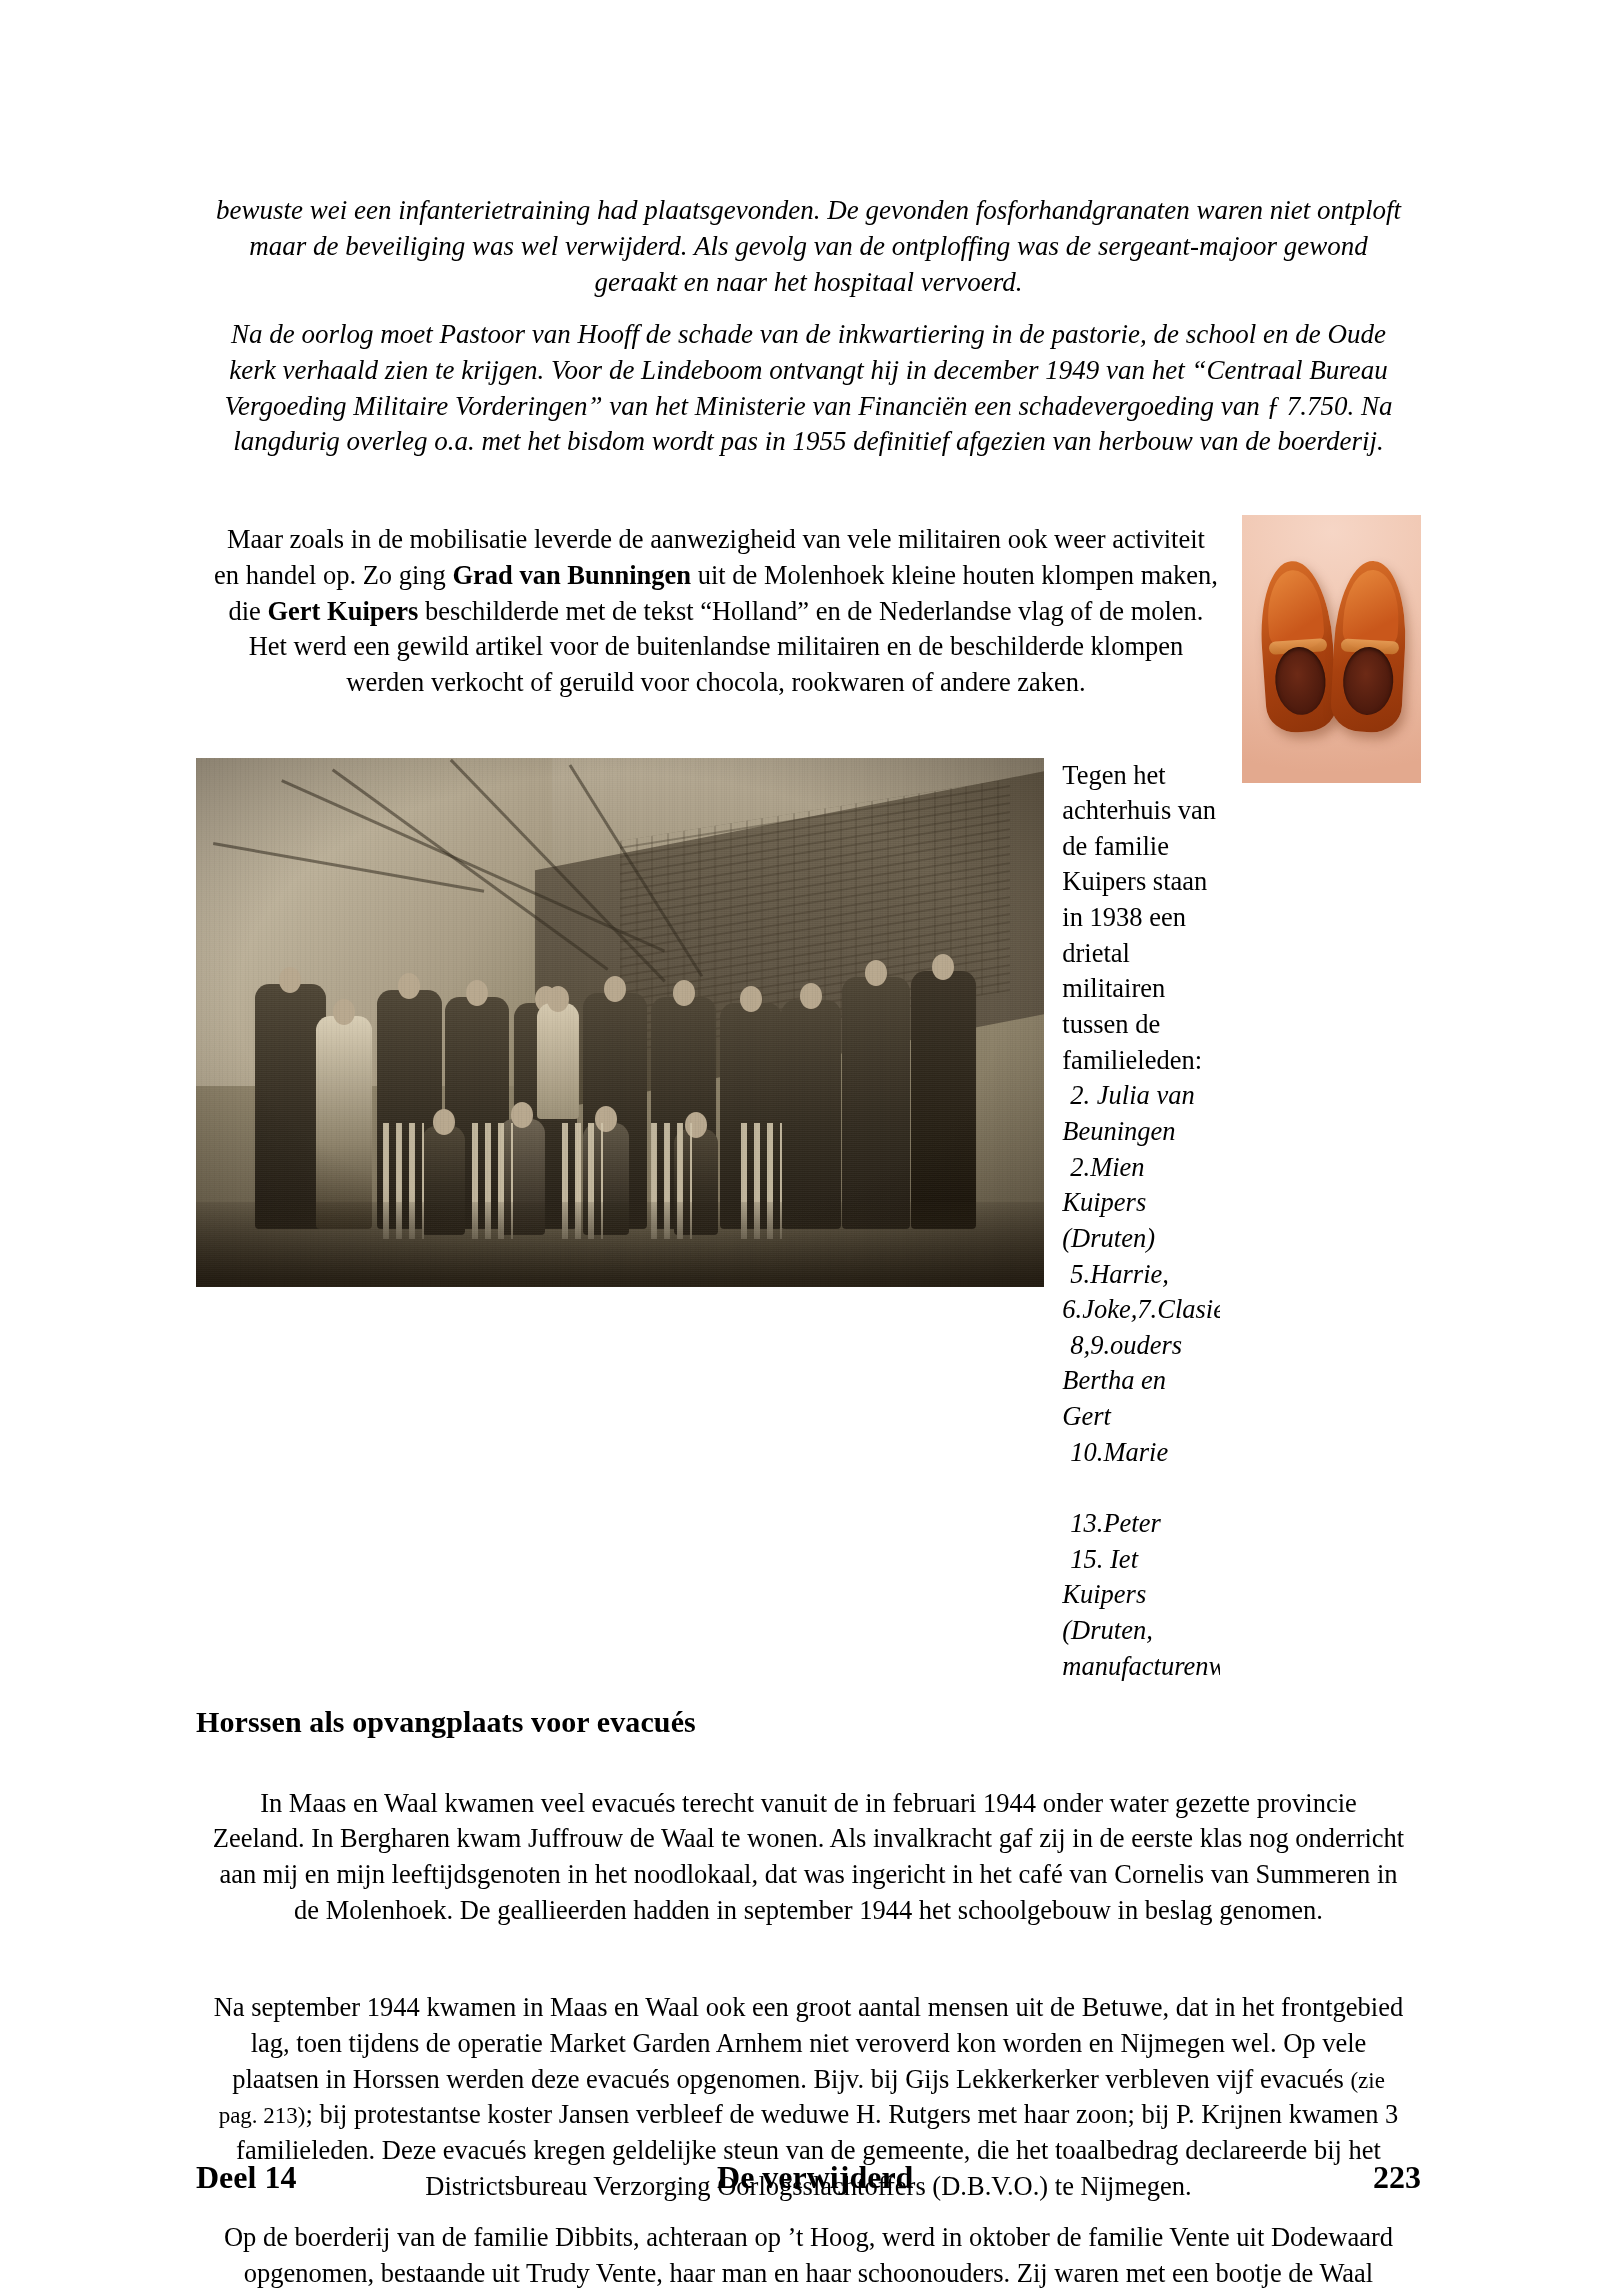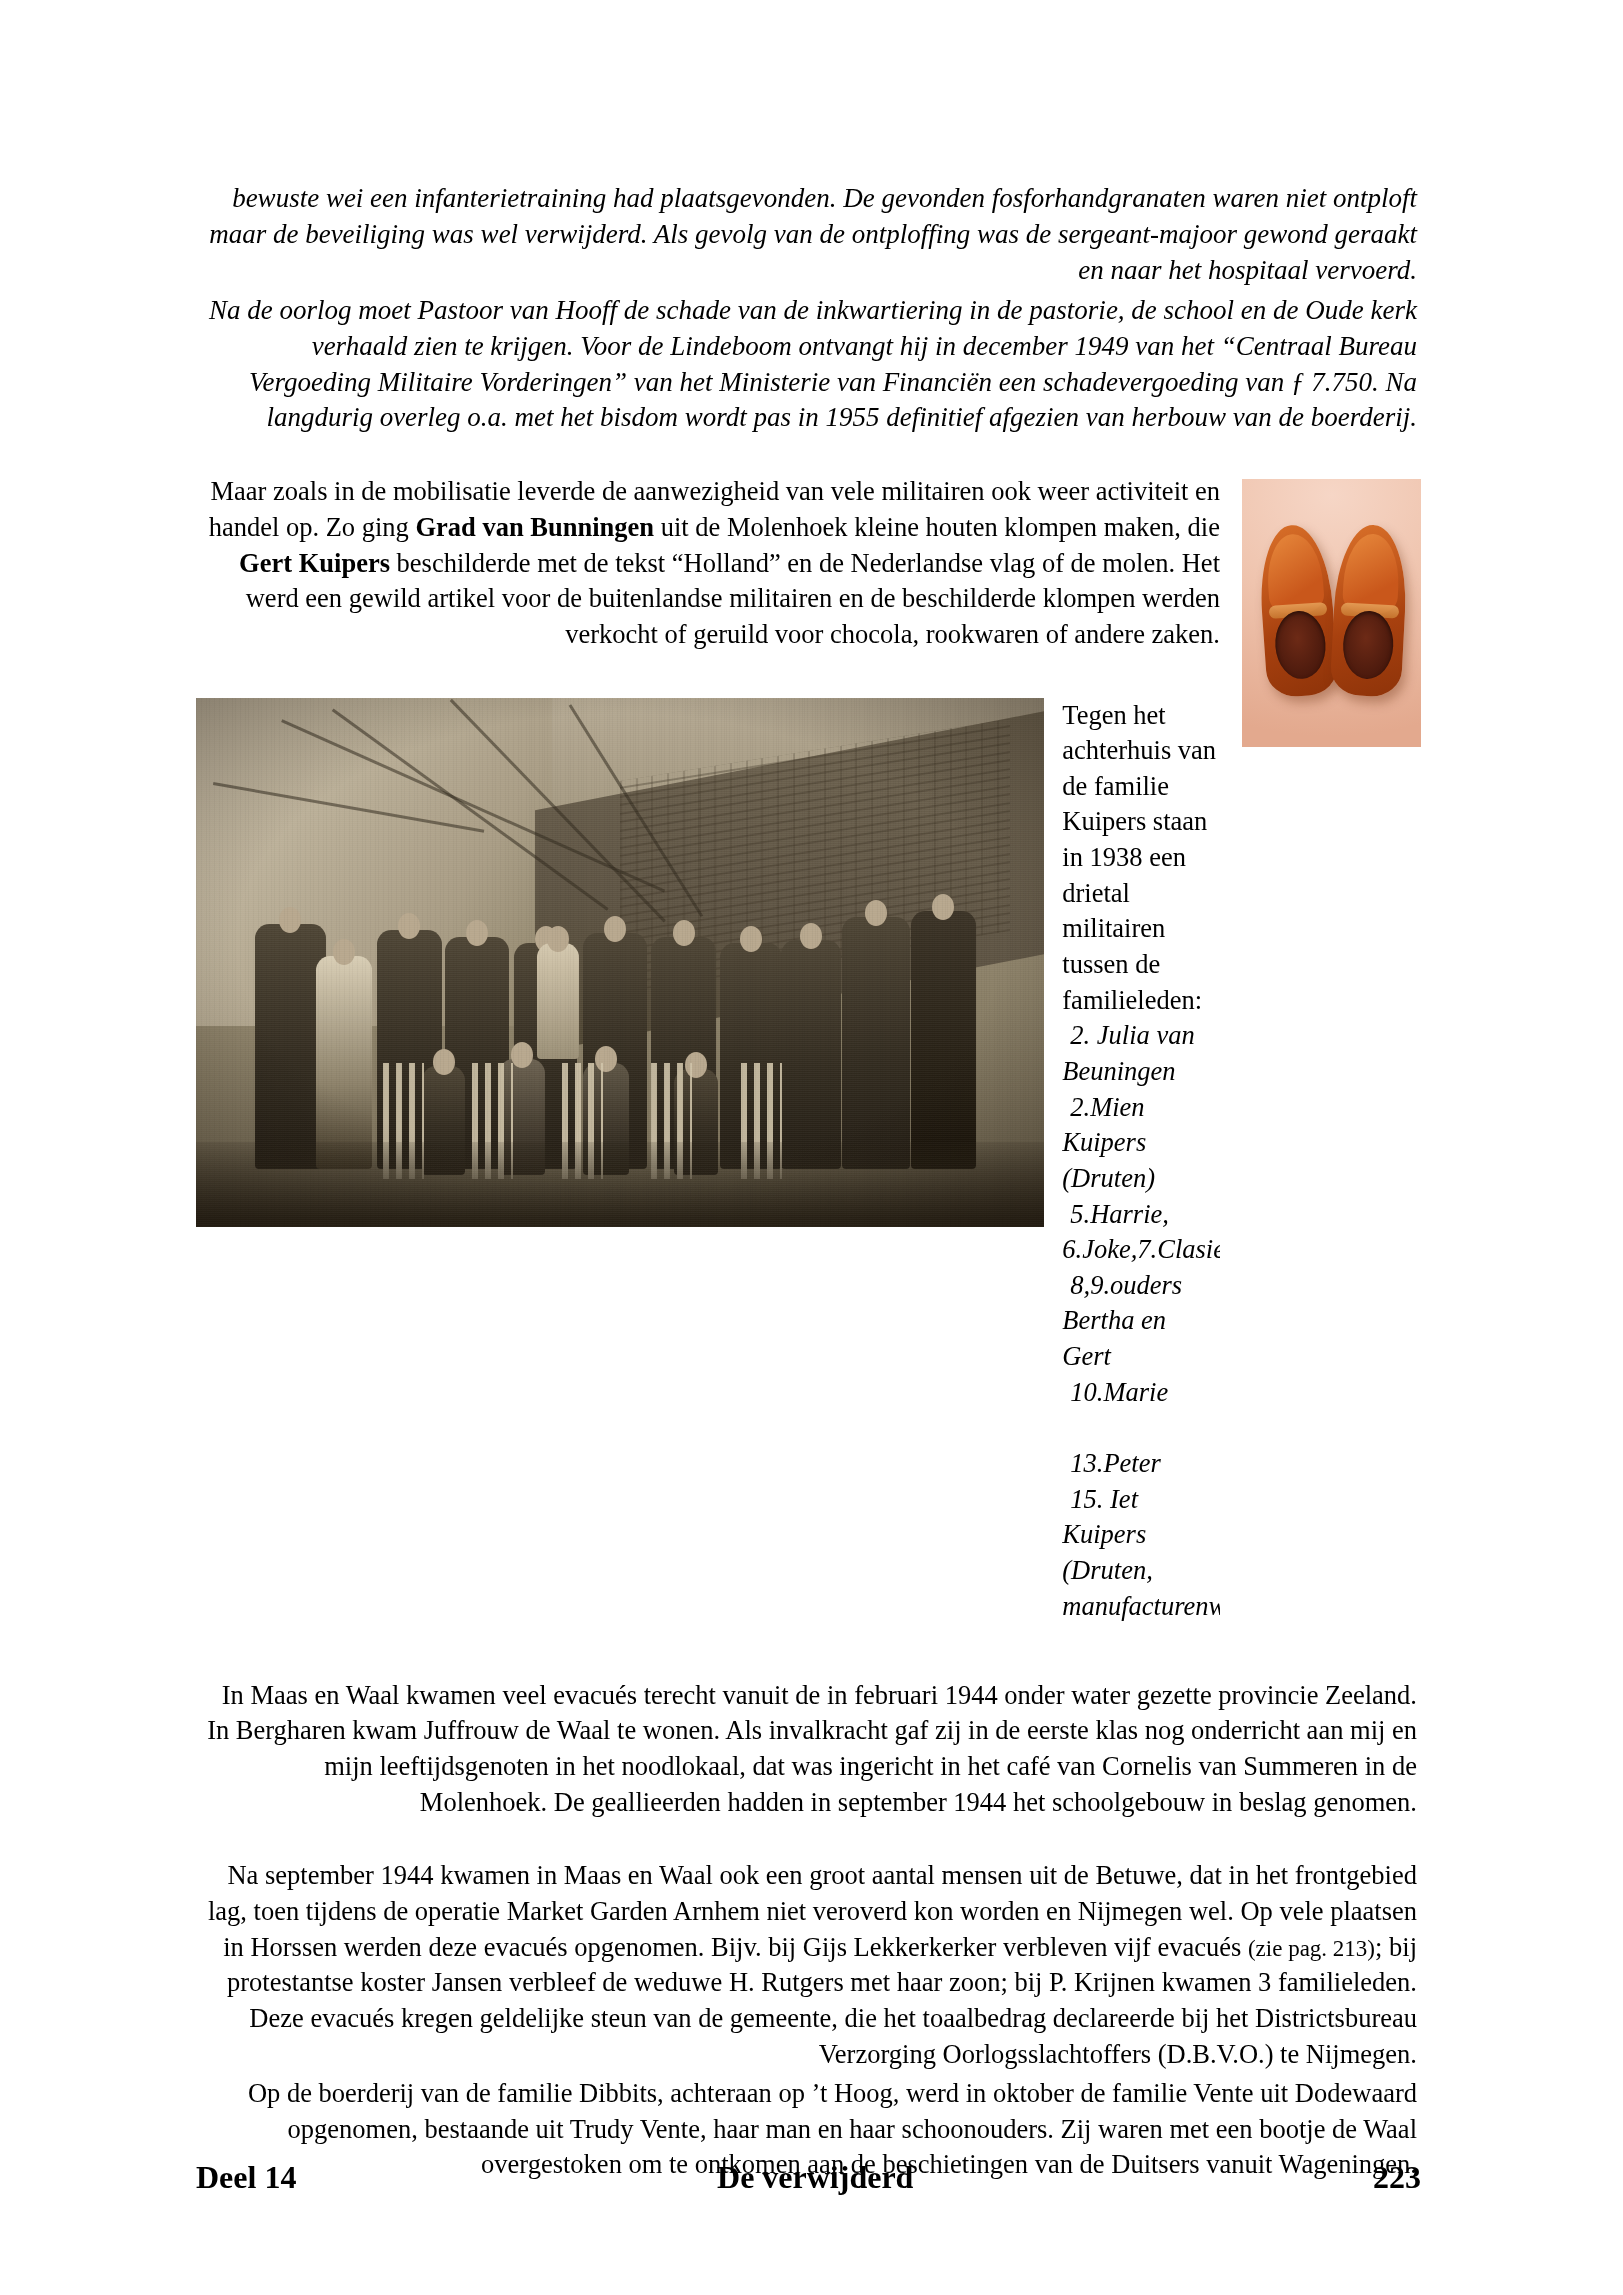--- a/index.html
+++ b/index.html
@@ -21,24 +21,24 @@
   }
   .content {
     position: absolute;
     left: 196px;
     top: 177px;
     width: 1225px;
   }
 
   
   p {
-    margin: 4px;
+    margin: 16px;
     font-size: 26.5px;
     line-height: 1.345;
-    text-align: right;
+    text-align: center;
   }
   .italic-block p {
     font-style: italic;
     font-size: 27px;
     line-height: 1.33;
   }
   .gap-sm { height: 19.6px; }
   .gap-md { height: 30px; }
   .gap-lg { height: 41px; }
 
@@ -341,20 +341,21 @@
         <span class="cap-italic">8,9.ouders Bertha en Gert</span><br>
         <span class="cap-italic">10.Marie</span><br>
         <br>
         <span class="cap-italic">13.Peter</span><br>
         <span class="cap-italic">15. Iet Kuipers (Druten, manufacturenwinkel)</span>
       </div>
     </div>
 
     <div class="gap-sm"></div>
 
+    <h2 class="section-heading">Horssen als opvangplaats voor evacués</h2>
 
     <div class="gap-md"></div>
 
     <p>In Maas en Waal kwamen veel evacués terecht vanuit de in februari 1944 onder water gezette provincie Zeeland. In Bergharen kwam Juffrouw de Waal te wonen. Als invalkracht gaf zij in de eerste klas nog onderricht aan mij en mijn leeftijdsgenoten in het noodlokaal, dat was ingericht in het café van Cornelis van Summeren in de Molenhoek. De geallieerden hadden in september 1944 het schoolgebouw in beslag genomen.</p>
 
     <div class="gap-md"></div>
 
     <p><span>Na september 1944 kwamen in Maas en Waal ook een groot aantal mensen uit de Betuwe, dat in het frontgebied lag, toen tijdens de operatie Market Garden Arnhem niet veroverd kon worden en Nijmegen wel. Op vele plaatsen in Horssen werden deze evacués opgenomen. Bijv. bij Gijs Lekkerkerker verbleven vijf evacués </span><span class="small-note">(zie pag. 213)</span><span>; bij protestantse koster Jansen verbleef de weduwe H. Rutgers met haar zoon; bij P. Krijnen kwamen 3 familieleden. Deze evacués kregen geldelijke steun van de gemeente, die het toaalbedrag declareerde bij het Districtsbureau Verzorging Oorlogsslachtoffers (D.B.V.O.) te Nijmegen.</span></p>
 
     <p>Op de boerderij van de familie Dibbits, achteraan op ’t Hoog, werd in oktober de familie Vente uit Dodewaard opgenomen, bestaande uit Trudy Vente, haar man en haar schoonouders.  Zij waren met een bootje de Waal overgestoken om te ontkomen aan de beschietingen van de Duitsers vanuit Wageningen.</p>

